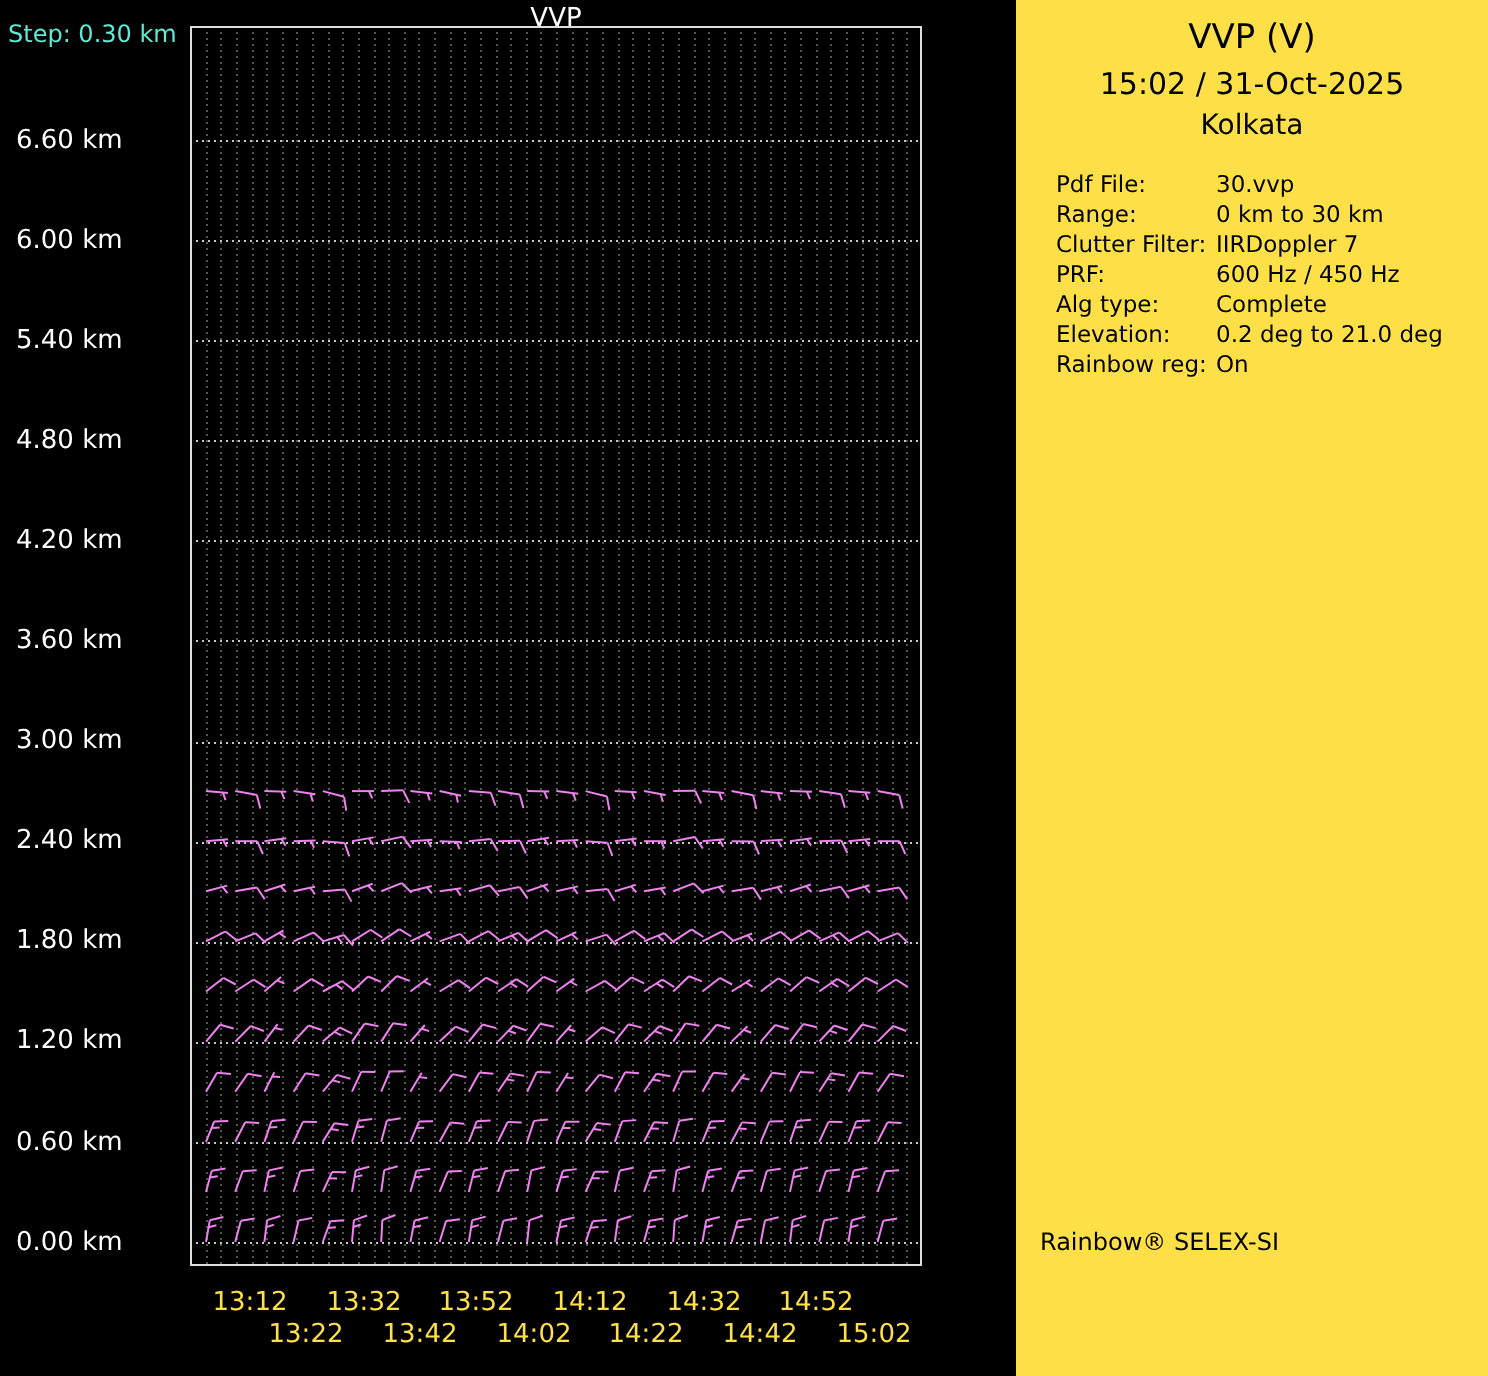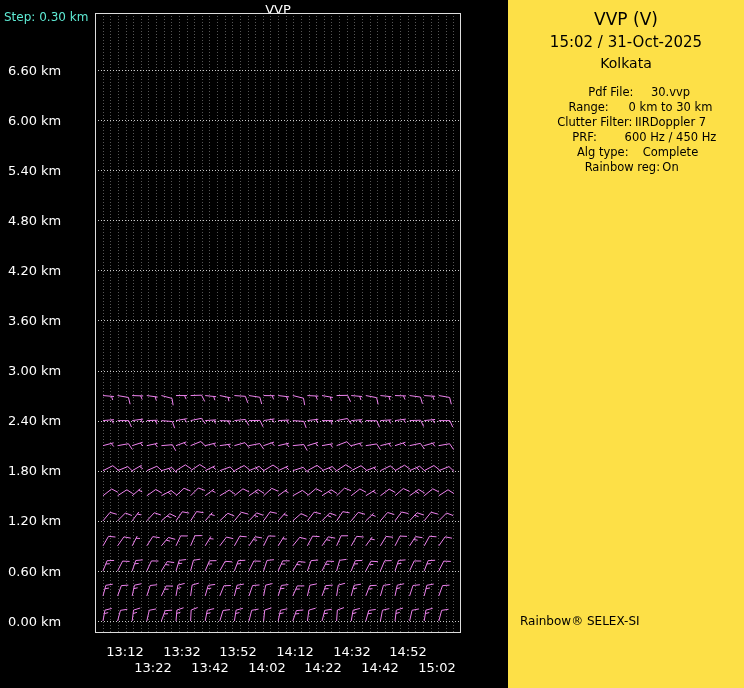--- a/index.html
+++ b/index.html
@@ -15,34 +15,34 @@
   }
   .step-label{
     position:absolute;left:4px;top:10px;color:#5eead4;font-size:12px;white-space:nowrap;
   }
   .ylab{
     position:absolute;left:8px;width:82px;text-align:left;
     color:#fff;font-size:13px;line-height:14px;white-space:nowrap;
   }
   .xlab{
     position:absolute;width:52px;text-align:center;
-    color:#ffffff;font-size:13px;line-height:14px;white-space:nowrap;
+    color:#fde047;font-size:13px;line-height:14px;white-space:nowrap;
   }
   .chart-wrap{
     position:absolute;left:95px;top:13px;width:366px;height:620px;
   }
   
   .info-panel{
     position:absolute;left:508px;top:0;width:236px;height:688px;
     background:#fde047;color:#000;
   }
   .info-title{margin-top:9px;text-align:center;font-size:17px;}
   .info-datetime{margin-top:4px;text-align:center;font-size:15px;}
   .info-site{margin-top:4px;text-align:center;font-size:14px;}
-  .params{margin-top:14px;padding-left:9px;font-size:11.5px;text-align:center;}
+  .params{margin-top:14px;padding-left:20px;font-size:11.5px;}
   .param-row{line-height:15px;white-space:nowrap;}
   .plabel{display:inline-block;min-width:80px;}
   .footer-brand{
     position:absolute;left:12px;top:614px;font-size:12px;white-space:nowrap;
   }
 </style>
 </head>
 <body>
 
 <div class="plot-title">VVP</div>
@@ -692,18 +692,21 @@
     <div class="param-row">
       <span class="plabel">Clutter Filter:</span><span class="pvalue">IIRDoppler 7</span>
     </div>
     <div class="param-row">
       <span class="plabel">PRF:</span><span class="pvalue">600 Hz / 450 Hz</span>
     </div>
     <div class="param-row">
       <span class="plabel">Alg type:</span><span class="pvalue">Complete</span>
     </div>
     <div class="param-row">
+      <span class="plabel">Elevation:</span><span class="pvalue">0.2 deg to 21.0 deg</span>
+    </div>
+    <div class="param-row">
       <span class="plabel">Rainbow reg:</span><span class="pvalue">On</span>
     </div>
   </div>
 
   <div class="footer-brand">Rainbow® SELEX-SI</div>
 </div>
 
 </body></html>

